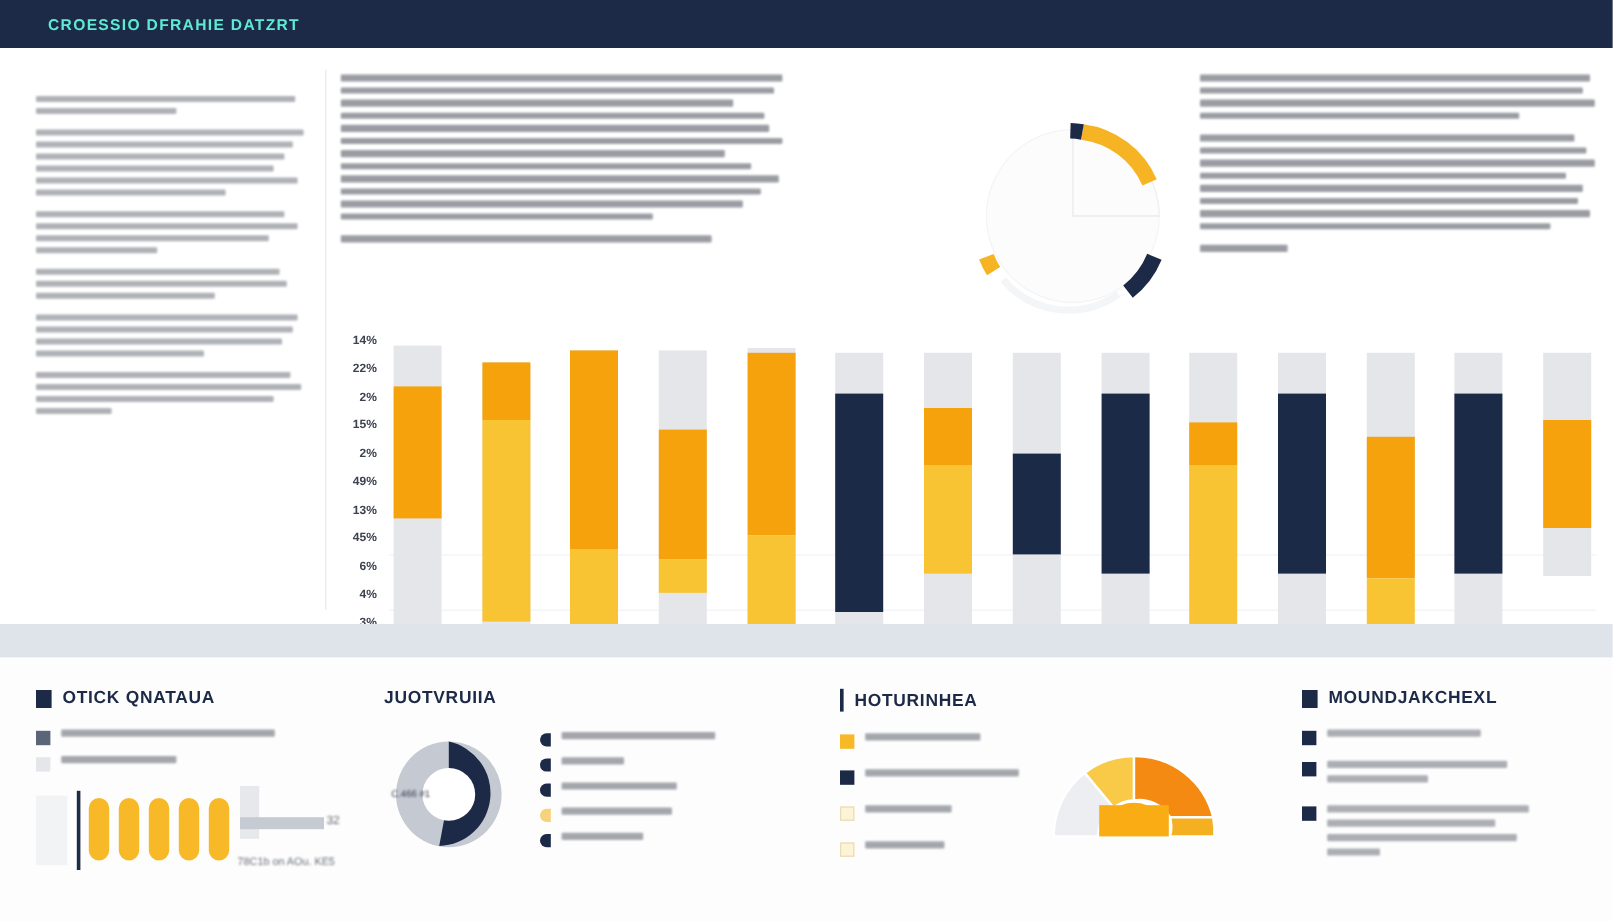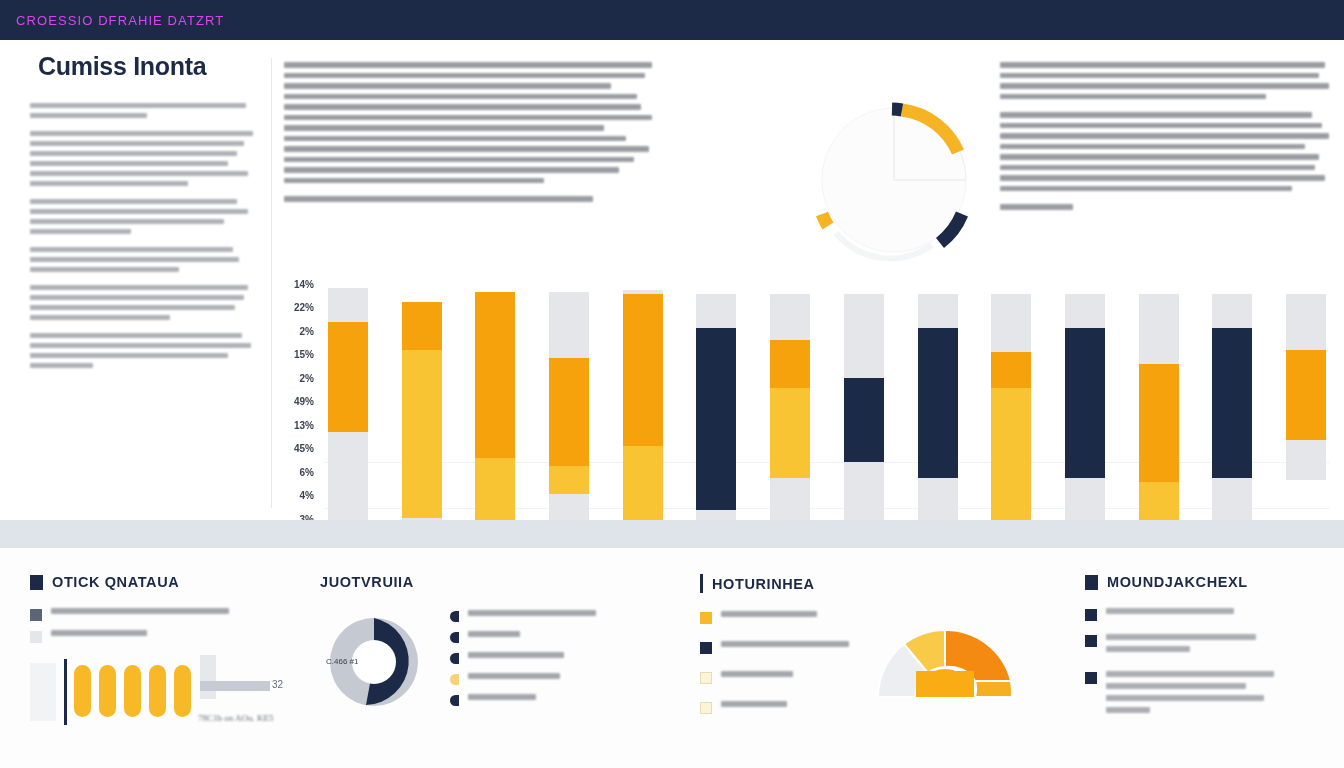--- a/index.html
+++ b/index.html
@@ -11,22 +11,22 @@
   }
   .page { position: relative; width: 1344px; height: 768px; background: #fdfdfd; }
 
   
   .header {
     position: absolute; left: 0; top: 0; width: 1344px; height: 40px;
     background: #1c2a47;
     display: flex; align-items: center;
   }
   .header-title {
-    color: #d946ef; font-size: 13px; font-weight: normal;
-    letter-spacing: 1.1px; padding-left: 16px;
+    color: #5eead4; font-size: 13px; font-weight: bold;
+    letter-spacing: 1.1px; padding-left: 40px;
     text-transform: uppercase;
   }
 
   
   .top-area {
     position: absolute; left: 0; top: 40px; width: 1344px; height: 480px;
     background: #ffffff;
   }
 
   
@@ -140,21 +140,20 @@
 
 <div class="page">
 
   <div class="header">
     <div class="header-title">CROESSIO DFRAHIE DATZRT</div>
   </div>
 
   <div class="top-area">
 
     <div class="brand-col">
-      <div class="logo-sub">Cumiss Inonta</div>
       <div class="brand-body" id="brand-body">
           <div class="blur-para">
             <div class="blur-line" style="width: 96%;"></div>
             <div class="blur-line" style="width: 52%;"></div>
           </div>
           <div class="blur-para">
             <div class="blur-line" style="width: 99%;"></div>
             <div class="blur-line" style="width: 95%;"></div>
             <div class="blur-line" style="width: 92%;"></div>
             <div class="blur-line" style="width: 88%;"></div>
@@ -353,21 +352,21 @@
         <div style="position:absolute;left:44px;top:10px;display:flex;gap:8px;" id="p0-pills">
             <span class="pill" style="background: rgb(247, 185, 40);"></span>
             <span class="pill" style="background: rgb(247, 185, 40);"></span>
             <span class="pill" style="background: rgb(247, 185, 40);"></span>
             <span class="pill" style="background: rgb(247, 185, 40);"></span>
             <span class="pill" style="background: rgb(247, 185, 40);"></span>
           </div>
         <div style="position:absolute;left:170px;top:0px;width:16px;height:44px;background:#e6e8ec;"></div>
         <div style="position:absolute;left:170px;top:26px;width:70px;height:10px;background:#c6cad2;"></div>
         <div style="position:absolute;left:242px;top:24px;font-size:10px;color:#6a6e78;filter:blur(.7px);">32</div>
-        <div style="position:absolute;left:168px;top:58px;font-size:9px;color:#6a6e78;filter:blur(.8px);font-family:Liberation Serif, serif;">78C1b on AOu. KE5</div>
+        <div style="position:absolute;left:168px;top:58px;font-size:9px;color:#6a6e78;filter:blur(.8px);">78C1b on AOu. KE5</div>
       </div>
     </div>
 
     <div class="panel" style="left:320px; width:300px;">
       <div class="panel-head">
         <span class="panel-title">JUOTVRUIIA</span>
       </div>
       <div style="display:flex;align-items:center;gap:22px;">
         <div class="donut-wrap">
           <svg viewBox="0 0 108 108" width="108" height="108" aria-hidden="true">

